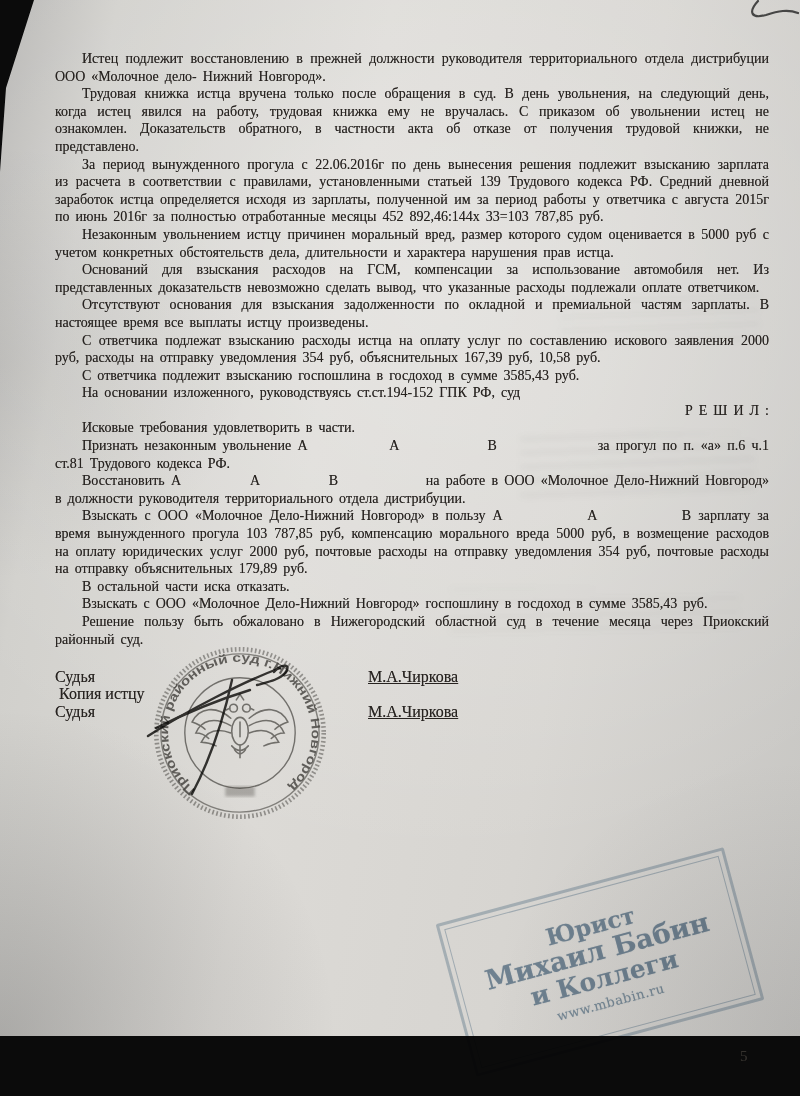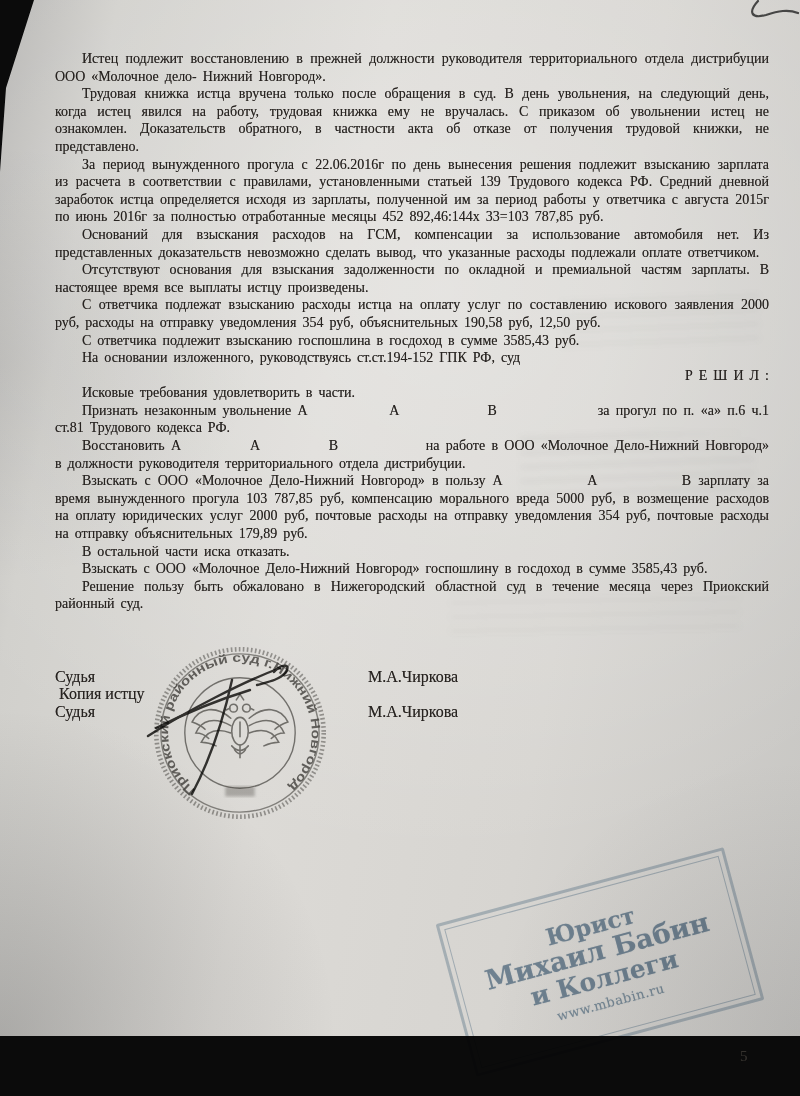--- a/index.html
+++ b/index.html
@@ -39,21 +39,21 @@
   }
   p.para { margin:0; text-indent:27px; }
   .heading { margin:7px 0 10px; text-align:right; text-indent:0; }
 
   .sig-block {
     position:absolute; left:55px; top:668px; width:714px;
     font-size:16px; line-height:17.4px; color:#272320;
     text-shadow:0 0 .5px rgba(39,35,32,.55);
   }
   .sig-row { position:relative; height:17.4px; }
-  .sig-name { position:absolute; left:313px; top:0; }
+  .sig-name { position:absolute; left:313px; top:0;text-decoration:underline; }
   .copy-row span { padding-left:4px; }
 
   .page-number {
     position:absolute; left:740px; top:1048px;
     font-size:15px; color:#34312d; text-shadow:0 0 .5px rgba(50,47,43,.5);
   }
 
   
   .seal {
     position:absolute; left:140px; top:641px; width:200px; height:184px;
@@ -93,23 +93,24 @@
   <div class="paper"></div>
 
   <div class="bleed b1"></div>
   <div class="bleed b2"></div>
   <div class="bleed b3"></div>
 
   <div class="content">
     <p class="para">Истец подлежит восстановлению в прежней должности руководителя территориального отдела дистрибуции ООО «Молочное дело- Нижний Новгород».</p>
     <p class="para">Трудовая книжка истца вручена только после обращения в суд. В день увольнения, на следующий день, когда истец явился на работу, трудовая книжка ему не вручалась. С приказом об увольнении истец не ознакомлен. Доказательств обратного, в частности акта об отказе от получения трудовой книжки, не представлено.</p>
     <p class="para">За период вынужденного прогула с 22.06.2016г по день вынесения решения подлежит взысканию зарплата из расчета  в соответствии с правилами, установленными статьей 139 Трудового кодекса РФ. Средний дневной заработок истца определяется исходя из зарплаты, полученной им за период работы у ответчика с августа 2015г по июнь 2016г за полностью отработанные месяцы 452 892,46:144х 33=103 787,85 руб.</p>
+    <p class="para">Незаконным увольнением истцу причинен моральный вред, размер которого судом оценивается в 5000 руб с учетом конкретных обстоятельств дела, длительности и характера нарушения прав истца.</p>
     <p class="para">Оснований для взыскания расходов на ГСМ, компенсации за использование автомобиля нет.  Из представленных доказательств невозможно сделать вывод, что указанные расходы подлежали оплате ответчиком.</p>
     <p class="para">Отсутствуют основания для взыскания  задолженности по окладной и премиальной частям зарплаты. В настоящее время все выплаты истцу произведены.</p>
-    <p class="para">С ответчика подлежат взысканию расходы истца на оплату  услуг по составлению искового заявления 2000 руб, расходы на отправку уведомления 354 руб, объяснительных  190,58 руб, 12,50 руб.</p>
+    <p class="para">С ответчика подлежат взысканию расходы истца на оплату  услуг по составлению искового заявления 2000 руб, расходы на отправку уведомления 354 руб, объяснительных  167,39 руб, 10,58 руб.</p>
     <p class="para">С ответчика подлежит взысканию госпошлина в госдоход в сумме 3585,43 руб.</p>
     <p class="para">На  основании изложенного, руководствуясь ст.ст.194-152 ГПК РФ, суд</p>
 
     <p class="para heading">Р Е Ш И Л :</p>
 
     <p class="para">Исковые требования удовлетворить в части.</p>
     <p class="para">Признать незаконным увольнение А &nbsp;&nbsp;&nbsp;&nbsp;&nbsp;&nbsp;&nbsp;&nbsp;&nbsp;&nbsp;&nbsp; А &nbsp;&nbsp;&nbsp;&nbsp;&nbsp;&nbsp;&nbsp;&nbsp;&nbsp;&nbsp;&nbsp;&nbsp; В &nbsp;&nbsp;&nbsp;&nbsp;&nbsp;&nbsp;&nbsp;&nbsp;&nbsp;&nbsp;&nbsp;&nbsp;&nbsp;&nbsp; за прогул по п. «а» п.6 ч.1 ст.81 Трудового кодекса РФ.</p>
     <p class="para">Восстановить А &nbsp;&nbsp;&nbsp;&nbsp;&nbsp;&nbsp;&nbsp;&nbsp;&nbsp; А &nbsp;&nbsp;&nbsp;&nbsp;&nbsp;&nbsp;&nbsp;&nbsp;&nbsp; В &nbsp;&nbsp;&nbsp;&nbsp;&nbsp;&nbsp;&nbsp;&nbsp;&nbsp;&nbsp;&nbsp;&nbsp; на работе в ООО «Молочное Дело-Нижний Новгород» в должности руководителя территориального отдела дистрибуции.</p>
     <p class="para">Взыскать с ООО «Молочное Дело-Нижний Новгород» в пользу А &nbsp;&nbsp;&nbsp;&nbsp;&nbsp;&nbsp;&nbsp;&nbsp;&nbsp;&nbsp; А &nbsp;&nbsp;&nbsp;&nbsp;&nbsp;&nbsp;&nbsp;&nbsp;&nbsp;&nbsp; В зарплату за время вынужденного прогула 103 787,85 руб, компенсацию морального вреда 5000 руб, в возмещение расходов на оплату  юридических услуг 2000 руб, почтовые расходы на отправку уведомления 354 руб, почтовые расходы на отправку объяснительных  179,89 руб.</p>
     <p class="para">В остальной части иска отказать.</p>

